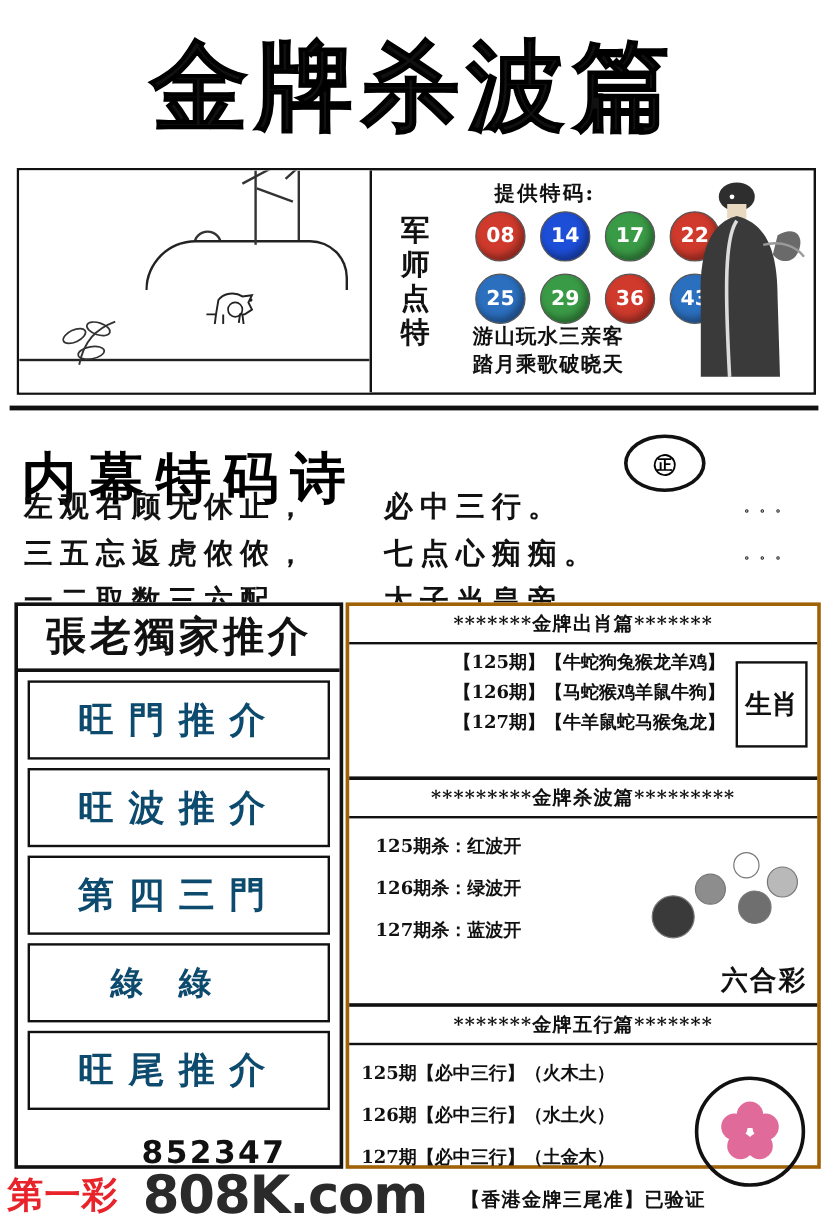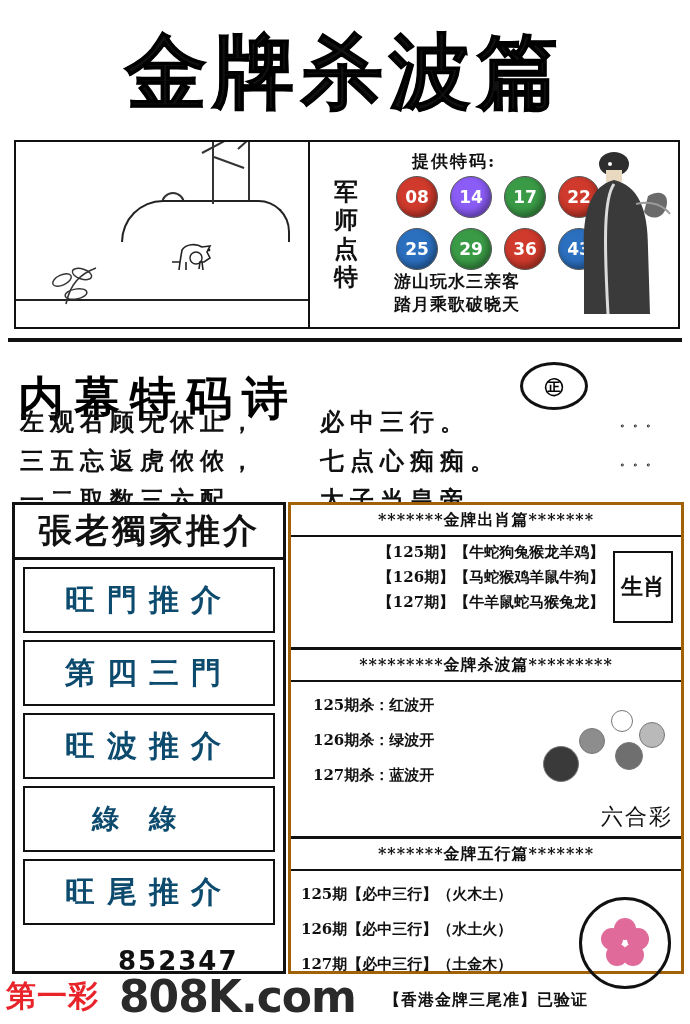--- a/index.html
+++ b/index.html
@@ -157,21 +157,21 @@
     font-size:22px;font-weight:bold;color:#111;
     background:#fff;
   }
   .lotto{
     position:absolute;right:4px;top:10px;width:150px;height:110px;
   }
   .lb{position:absolute;border-radius:50%;border:1px solid #777;}
   .lotto-text{
     position:absolute;right:8px;bottom:4px;
     font-family:"DejaVu Serif","Liberation Serif",serif;
-    font-size:22px;font-weight:normal;color:#111;letter-spacing:2px;
+    font-size:22px;font-weight:bold;color:#111;letter-spacing:2px;
   }
   .flower{
     position:absolute;right:10px;top:12px;width:86px;height:86px;
     border:3px solid #111;border-radius:50%;
     display:flex;align-items:center;justify-content:center;
   }
   .petal{position:absolute;width:22px;height:22px;border-radius:50%;background:#e06a9a;}
   .foot-note{
     position:absolute;left:0;bottom:2px;width:100%;text-align:center;
     font-family:"DejaVu Serif","Liberation Serif",serif;
@@ -233,21 +233,21 @@
     <div class="pic-mid">
       <span>军<br>师<br>点<br>特</span>
     </div>
 
     <div class="pic-right">
       <div class="tm-label">提供特码:</div>
 
       <div class="balls">
         <div class="ball-row">
           <div class="ball" style="background:#cf3a2c">08</div>
-          <div class="ball" style="background:#8b5cf6">14</div>
+          <div class="ball" style="background:#1d4ed8">14</div>
           <div class="ball" style="background:#3a9b46">17</div>
           <div class="ball" style="background:#cf3a2c">22</div>
         </div>
         <div class="ball-row">
           <div class="ball" style="background:#2b6fbf">25</div>
           <div class="ball" style="background:#3a9b46">29</div>
           <div class="ball" style="background:#cf3a2c">36</div>
           <div class="ball" style="background:#2b6fbf">43</div>
         </div>
       </div>
@@ -293,22 +293,22 @@
     <div class="poem-line">
       <span class="a">一日千裏路路通，</span>
       <span class="b">措边急等待。</span>
       <span class="dots">。。。</span>
     </div>
   </div>
 
   <div class="left-col">
     <div class="left-title">張老獨家推介</div>
     <div class="left-cell">旺門推介</div>
+    <div class="left-cell">旺波推介</div>
     <div class="left-cell">第四三門</div>
-    <div class="left-cell">旺波推介</div>
     <div class="left-cell small">綠綠</div>
     <div class="left-cell">旺尾推介</div>
   </div>
 
   <div class="right-col">
 
     <div class="sec-head">*******金牌出肖篇*******</div>
     <div class="sec-body sec1">
       <div class="row-line">【125期】【牛蛇狗兔猴龙羊鸡】</div>
       <div class="row-line">【126期】【马蛇猴鸡羊鼠牛狗】</div>

